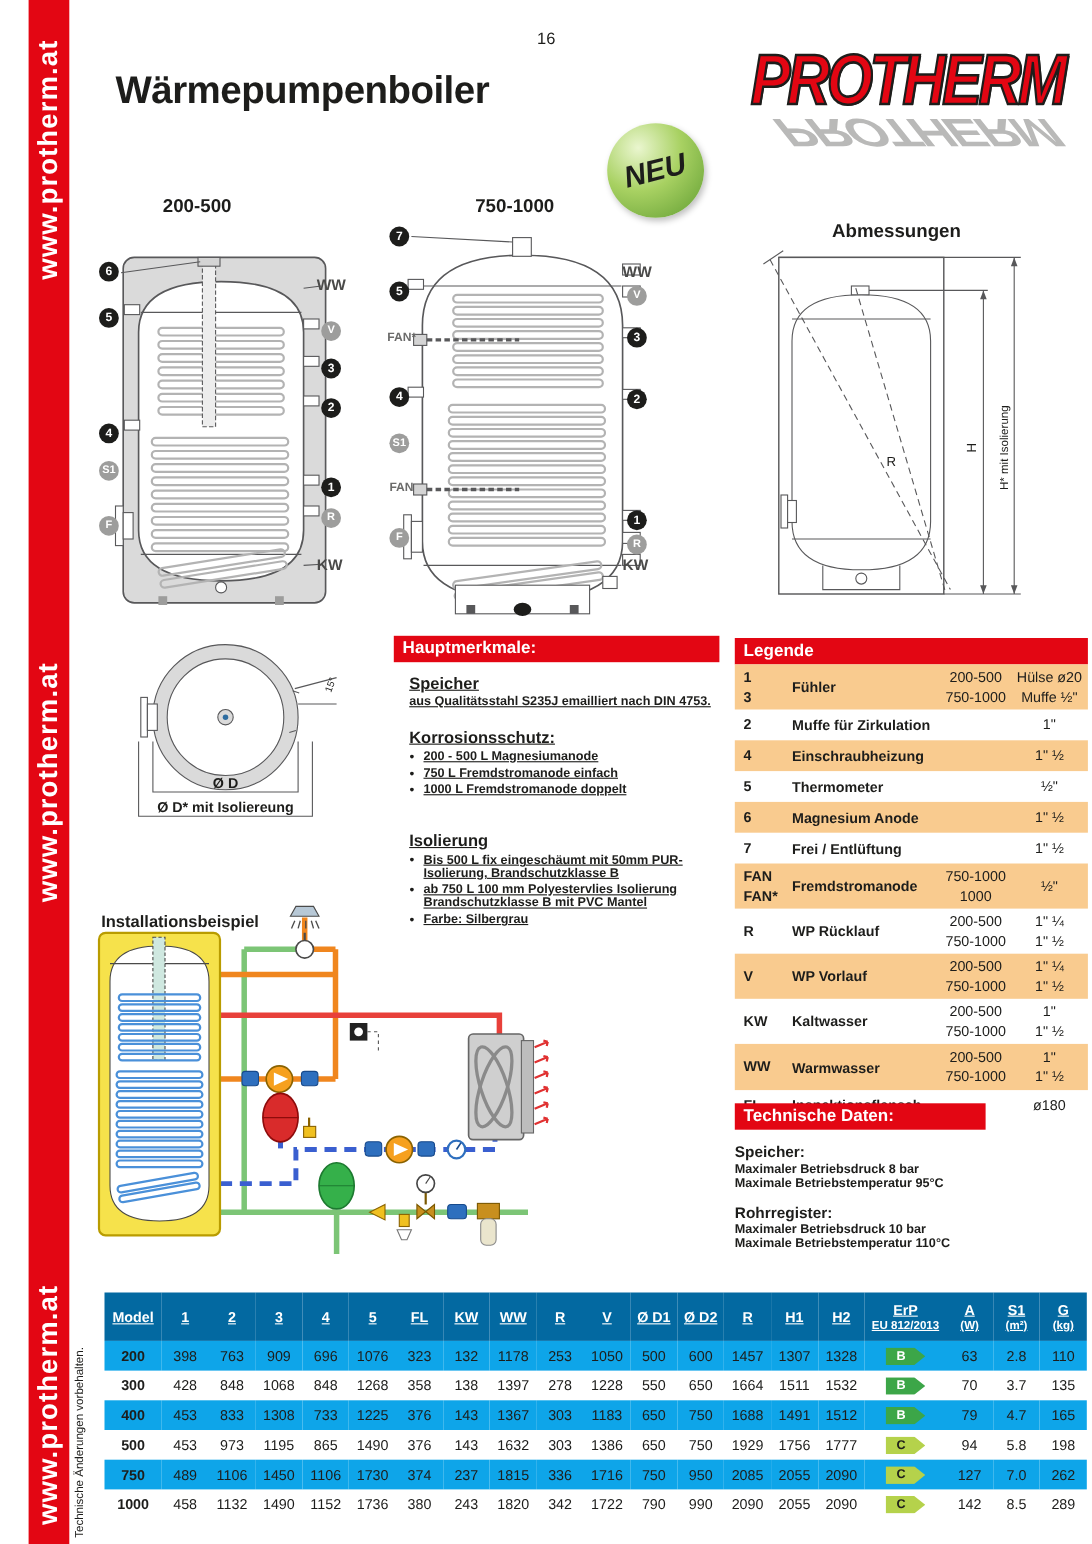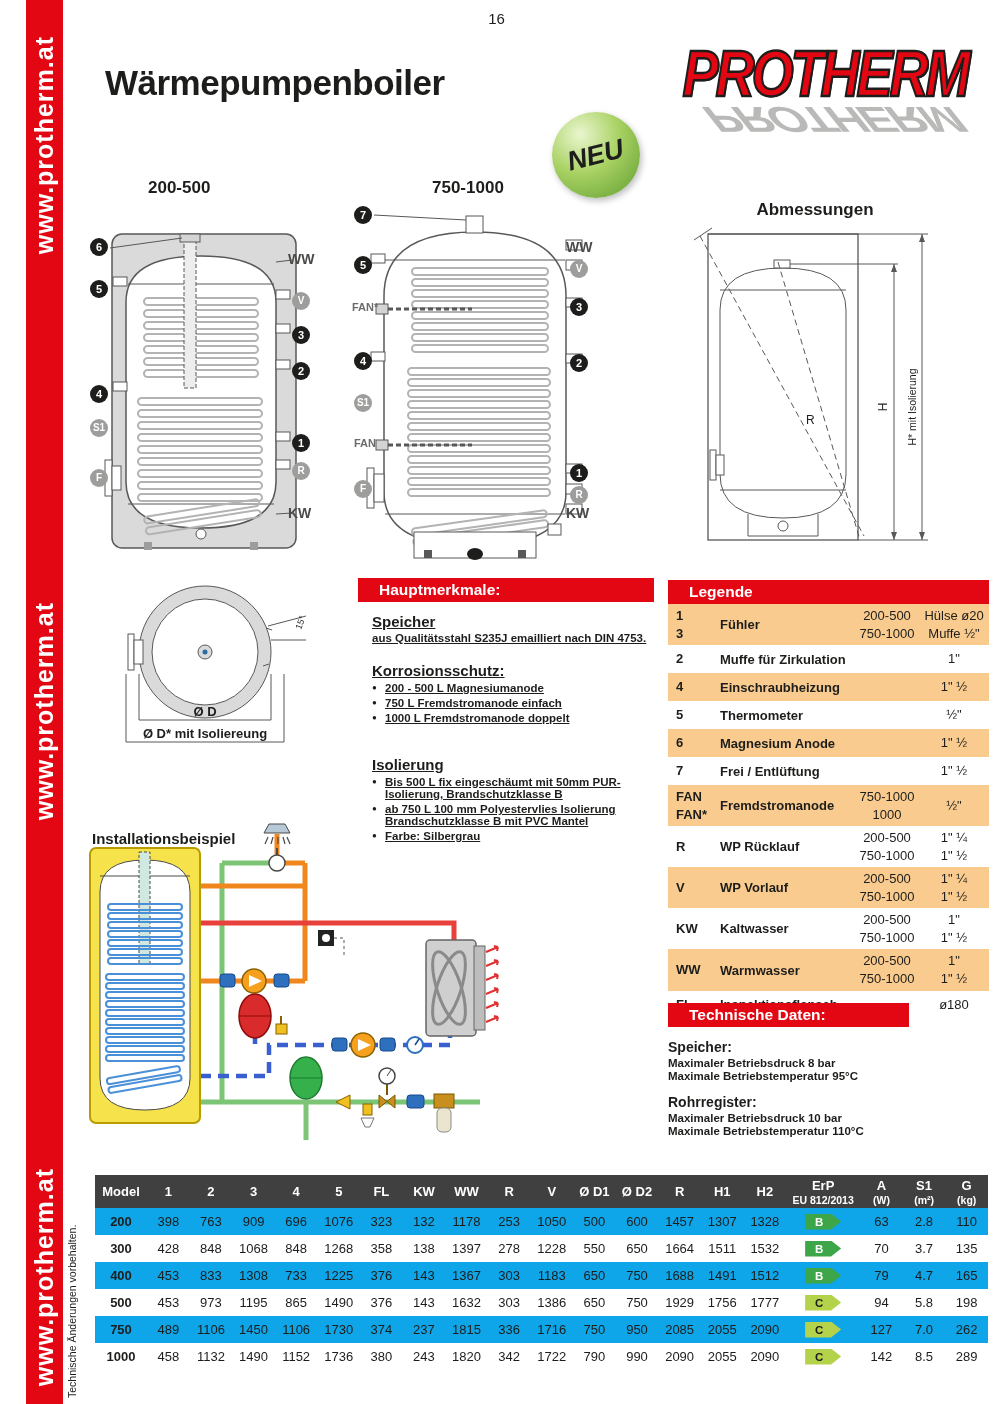--- a/index.html
+++ b/index.html
@@ -7,21 +7,21 @@
         font-family:"Liberation Sans",sans-serif;color:#1d1d1b;overflow:hidden;}
   
   .sidebar{position:absolute;left:26px;top:0;width:37px;height:1404px;background:#e30613;
            display:flex;flex-direction:column;justify-content:space-between;align-items:center;
            padding:36px 0 18px 0;box-sizing:border-box;}
   .sidebar span{writing-mode:vertical-rl;transform:rotate(180deg);color:#fff;font-weight:bold;
                 font-size:25px;letter-spacing:1px;white-space:nowrap;}
   .vnote{position:absolute;left:66px;top:1186px;height:212px;writing-mode:vertical-rl;
          transform:rotate(180deg);font-size:10.5px;color:#1d1d1b;}
   
-  .page-number{position:absolute;left:0;top:10px;width:993px;text-align:center;font-size:15px;}
+  .page-number{position:absolute;left:0;top:27px;width:993px;text-align:center;font-size:15px;}
   .title{position:absolute;left:105px;top:60px;line-height:1.3;}
   .title .l1{font-size:35px;font-weight:800;letter-spacing:-0.5px;}
   .title .l2{font-size:35px;font-weight:800;letter-spacing:-0.5px;}
   .title .suffix{font-size:22px;font-weight:700;margin-left:10px;}
   .badge{position:absolute;left:552px;top:112px;width:88px;height:86px;border-radius:50%;
          background:radial-gradient(circle at 32% 26%,#eaf6cf 0%,#a8d162 45%,#5f9c31 100%);
          display:flex;align-items:center;justify-content:center;box-shadow:2px 3px 6px rgba(0,0,0,.25);}
   .badge span{font-size:27px;font-weight:800;font-style:italic;color:#1d1d1b;transform:rotate(-14deg);}
   .logo{position:absolute;left:660px;top:36px;width:330px;height:112px;}
   .logo .main{position:absolute;left:0;top:6px;width:100%;text-align:center;font-size:54px;font-weight:900;
@@ -36,21 +36,21 @@
   .diag svg{position:absolute;left:0;top:0;}
   .co{position:absolute;display:flex;align-items:center;justify-content:center;line-height:1;}
   .co.dark{width:18px;height:18px;border-radius:50%;background:#1d1d1b;color:#fff;font-size:11px;font-weight:700;}
   .co.gray{width:18px;height:18px;border-radius:50%;background:#9d9d9c;color:#fff;font-size:10px;font-weight:700;}
   .co.text{color:#4a4a49;font-weight:700;font-size:14px;}
   .co.textsm{color:#6b6b6a;font-weight:600;font-size:11px;}
   .abm-title{position:absolute;left:690px;top:200px;width:250px;text-align:center;font-size:17px;font-weight:600;}
   
   .hm{position:absolute;left:358px;top:578px;width:296px;}
   .redbar{background:#e30613;color:#fff;font-weight:700;font-size:15.5px;height:24px;line-height:24px;
-          padding-left:21px;}
+          padding-left:8px;}
   .hm .content{padding-left:14px;text-decoration:underline;}
   .hm h3{font-size:15px;font-weight:700;margin:11px 0 2px 0;}
   .hm p{font-size:11.5px;font-weight:600;margin:0;}
   .hm ul{list-style:none;margin:2px 0 0 0;padding:0;}
   .hm li{font-size:11.5px;font-weight:600;position:relative;padding-left:13px;margin:3px 0;}
   .hm li::before{content:"●";position:absolute;left:0;top:1px;font-size:8px;}
   .hm .gap{margin-top:32px;}
   
   .leg{position:absolute;left:668px;top:580px;width:321px;font-size:13px;}
   .leg .row{display:flex;align-items:center;padding:3px 4px 3px 8px;min-height:22px;}
@@ -64,22 +64,22 @@
   .td{position:absolute;left:668px;top:1003px;width:320px;}
   .td .redbar{width:220px;}
   .td h4{font-size:14px;font-weight:700;margin:12px 0 2px 0;}
   .td p{font-size:11.5px;font-weight:700;margin:1px 0;}
   
   .inst-title{position:absolute;left:92px;top:830px;font-size:15px;font-weight:700;}
   .inst{position:absolute;left:82px;top:818px;width:425px;height:345px;}
   
   .spec{position:absolute;left:95px;top:1175px;width:893px;}
   .spec table{border-collapse:collapse;width:100%;table-layout:fixed;}
-  .spec th{background:#404040;color:#fff;font-size:13px;font-weight:700;height:33px;
-           vertical-align:middle;padding:0;}
+  .spec th{background:#0369a1;color:#fff;font-size:13px;font-weight:700;height:44px;
+           vertical-align:middle;padding:0;text-decoration:underline;}
   .spec th .sub{display:block;font-size:10.5px;font-weight:700;margin-top:1px;}
   .spec td{text-align:center;font-size:13px;height:27px;padding:0;}
   .spec tr.shaded{background:#0ea5e9;}
   .spec td.model{font-weight:700;}
   .erp-badge{display:inline-block;width:36px;height:16px;line-height:16px;font-size:11.5px;font-weight:700;
              clip-path:polygon(0 0,72% 0,100% 50%,72% 100%,0 100%);text-align:center;padding-right:8px;
              box-sizing:border-box;}
   .footnote{margin-top:9px;font-size:12.5px;}
   .footnote b{margin-right:4px;}
   svg text{font-family:"Liberation Sans",sans-serif;}

